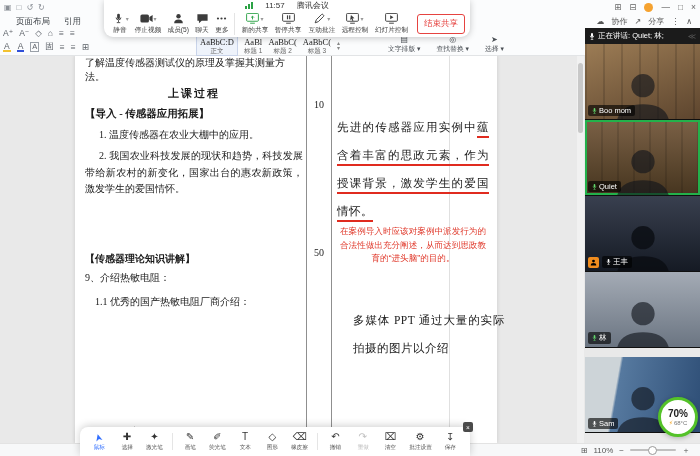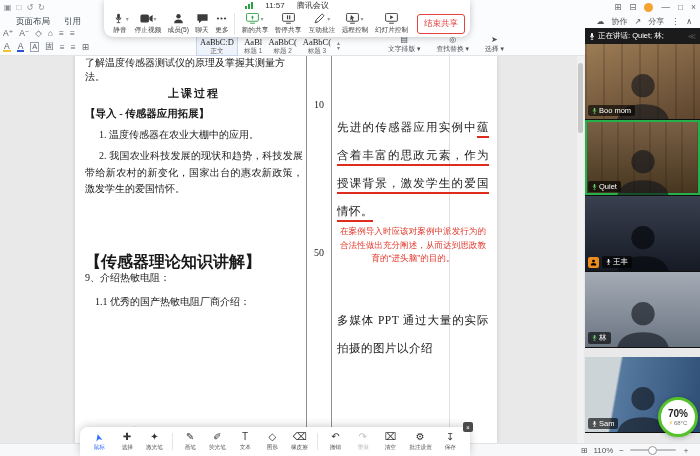--- a/index.html
+++ b/index.html
@@ -257,31 +257,31 @@
   <div class="page">
     <div class="vline" style="left:231px;"></div>
     <div class="vline" style="left:256px;"></div>
     <div class="vlight" style="left:374px;"></div>
 
     <div class="doctext maincol" style="top:1px;">了解温度传感器测试仪的原理及掌握其测量方法。</div>
     <div class="doctext maincol b" style="top:31px;text-align:center;font-size:11px;letter-spacing:2px;">上课过程</div>
     <div class="doctext maincol b" style="top:52px;font-size:10.5px;">【导入 - 传感器应用拓展】</div>
     <div class="doctext maincol" style="top:73px;padding-left:14px;width:204px;">1. 温度传感器在农业大棚中的应用。</div>
     <div class="doctext maincol just" style="top:93px;line-height:16.5px;text-indent:14px;">2. 我国农业科技发展的现状和趋势，科技发展带给新农村的新变化，国家出台的惠农新政策，激发学生的爱国情怀。</div>
-    <div class="doctext maincol b" style="top:197px;font-size:16px;">【传感器理论知识讲解】</div>
+    <div class="doctext maincol b" style="top:197px;font-size:10px;">【传感器理论知识讲解】</div>
     <div class="doctext maincol" style="top:216px;">9、介绍热敏电阻：</div>
     <div class="doctext maincol" style="top:240px;padding-left:10px;width:208px;">1.1 优秀的国产热敏电阻厂商介绍：</div>
     <div class="doctext maincol" style="top:370px;padding-left:10px;width:208px;">1.2 热敏电阻的工作原理:</div>
 
     <div class="doctext timecell" style="top:44px;">10</div>
     <div class="doctext timecell" style="top:192px;">50</div>
 
     <div class="doctext rc rc1" style="top:58px;"><span>先进的传感器应用实例中</span><span class="redul">蕴含着丰富的思政元素，作为授课背景，激发学生的爱国情怀。</span></div>
     <div class="doctext rc rccomment" style="top:170px;">在案例导入时应该对案例中派发行为的合法性做出充分阐述，从而达到思政教育的“进头脑”的目的。</div>
-    <div class="doctext rc rc1" style="top:251px;">多媒体 PPT 通过大量的实际拍摄的图片以介绍</div>
+    <div class="doctext rc rc1" style="top:251px;margin-left:16px;">多媒体 PPT 通过大量的实际拍摄的图片以介绍</div>
   </div>
   <div class="scrollv">
     <div class="thumb"></div>
   </div>
 </div>
 
 <div class="abs mpanel">
   <div class="mstatus">
     <span class="sigbars">
         <span style="height:3px"></span>

